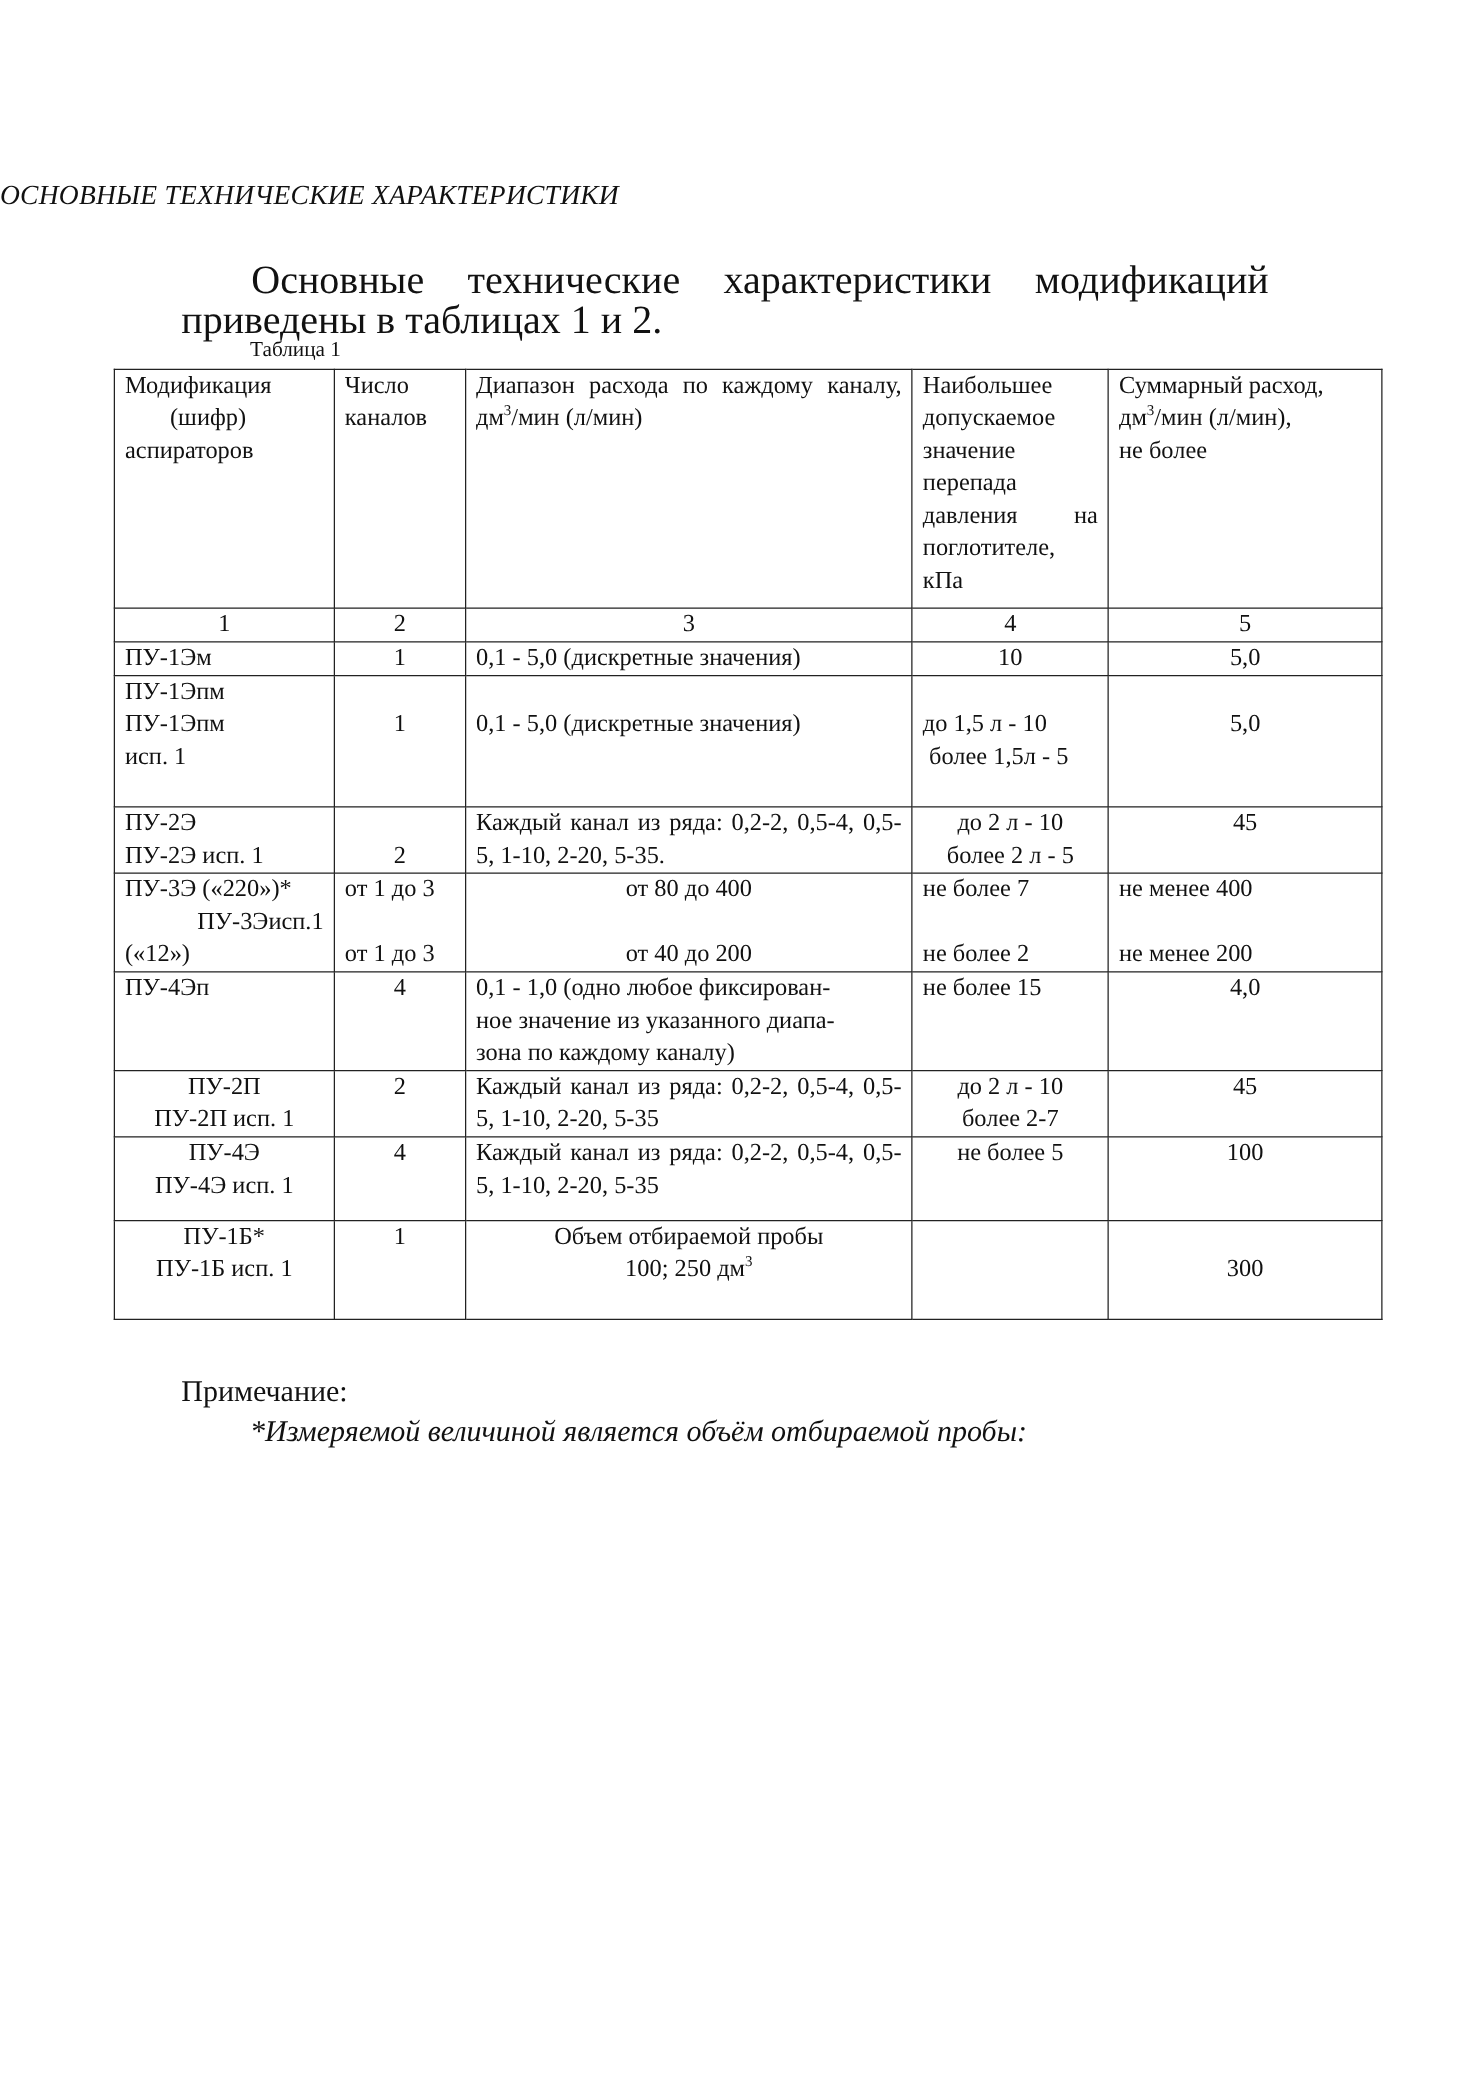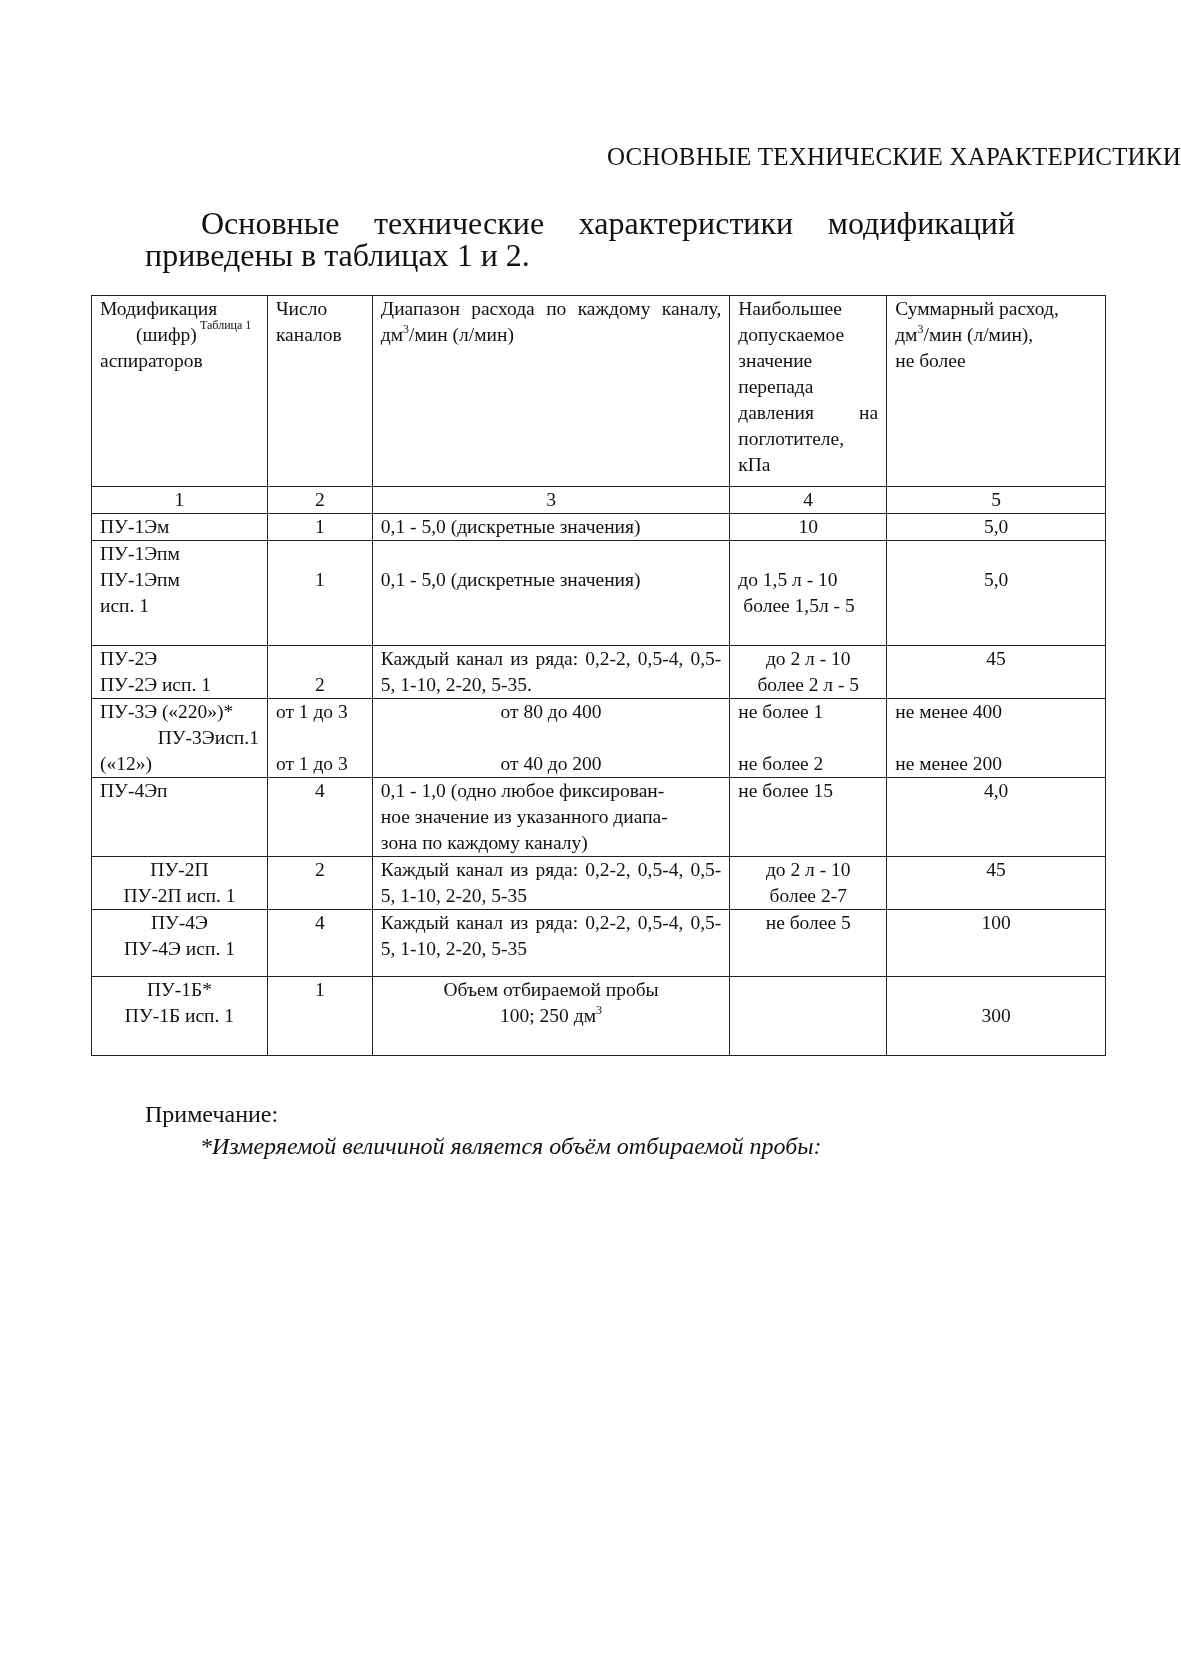--- a/index.html
+++ b/index.html
@@ -2,29 +2,29 @@
 <html><head>
 <meta charset="utf-8">
 <style>
   html, body { margin: 0; padding: 0; background: #ffffff; }
   body {
     width: 1181px; height: 1658px; position: relative; overflow: hidden;
     font-family: "Liberation Serif", "DejaVu Serif", serif; color: #111;
   }
   .title {
     position: absolute; left: 0; width: 1181px; top: 143px;
-    text-align: right; font-size: 25px; letter-spacing: 0.2px;
+    text-align: left; font-size: 22px; letter-spacing: 0.2px; font-style: italic;
   }
   .intro {
     position: absolute; left: 145px; top: 207px; width: 870px;
     font-size: 32px; line-height: 32px; text-align: justify;
   }
   .intro .indent { display: inline-block; width: 56px; }
   .table-caption {
-    position: absolute; left: 200px; top: 270px; font-size: 12px; margin-top: 48px;
+    position: absolute; left: 200px; top: 270px; font-size: 17px;
   }
   table.spec {
     position: absolute; left: 91px; top: 295px; width: 1015px;
     border-collapse: collapse; font-size: 19.5px; line-height: 26px;
   }
   table.spec td {
     border: 1.5px solid #222; vertical-align: top; padding: 0 8px; margin-top: 36px;
   }
   .c { text-align: center; }
   .j { text-align: justify; }
@@ -134,21 +134,21 @@
           <div>от 1 до 3</div>
           <div class="spacer"></div>
           <div>от 1 до 3</div>
         </td>
     <td class="c">
           <div>от 80 до 400</div>
           <div class="spacer"></div>
           <div>от 40 до 200</div>
         </td>
     <td>
-          <div>не более 1</div>
+          <div>не более 7</div>
           <div class="spacer"></div>
           <div>не более 2</div>
         </td>
     <td>
           <div>не менее 400</div>
           <div class="spacer"></div>
           <div>не менее 200</div>
         </td>
   </tr>
 

